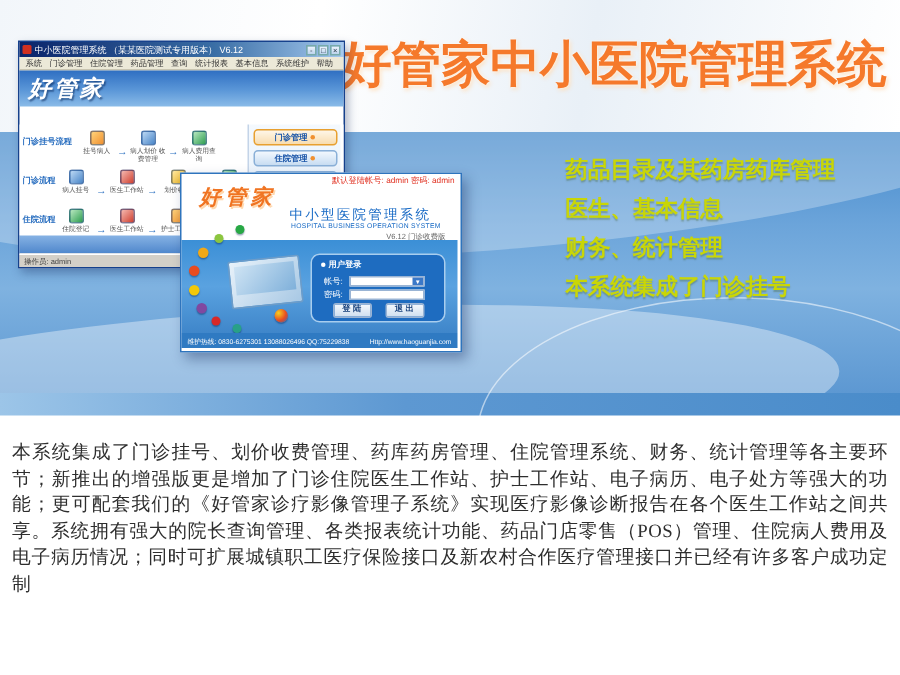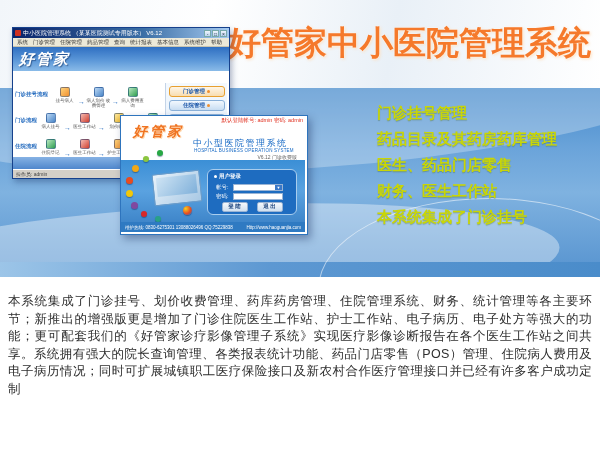--- a/index.html
+++ b/index.html
@@ -23,21 +23,21 @@
   
   #title-banner{position:absolute;left:228px;top:21px;width:360px;z-index:3;
     font-size:33px;font-weight:bold;letter-spacing:0px;color:#f5792b;white-space:nowrap;
     text-shadow:0 0 2px #ffffff,1px 1px 3px rgba(255,220,180,.9);}
   .feature-list{position:absolute;left:377px;top:104px;z-index:3;}
   .feature-item{height:26px;font-size:15px;font-weight:bold;color:#c9d606;white-space:nowrap;
     text-shadow:0 1px 1px rgba(60,90,30,.35);}
 
   
   #description{position:absolute;left:8px;top:293px;width:584px;z-index:3;
-    font-size:12.5px;line-height:17.5px;color:#2e2e2e;text-align:justify;letter-spacing:.3px;}
+    font-size:12.5px;line-height:17.5px;color:#2e2e2e;text-align:justify;letter-spacing:.3px;font-family:Liberation Serif, serif;}
 
   
   .w1{position:absolute;left:12px;top:27px;width:216px;height:150px;z-index:5;
       background:#fff;border:1px solid #16418c;box-shadow:2px 3px 6px rgba(20,40,90,.35);}
   .w1-titlebar{position:absolute;left:0;top:0;width:100%;height:10px;display:flex;align-items:center;
       background:linear-gradient(90deg,#0a246a,#3a6ea5 60%,#a6caf0);}
   .w1-appicon{width:6px;height:6px;margin:0 2px;background:#d03020;border-radius:1px;}
   .w1-title{font-size:6px;color:#fff;white-space:nowrap;overflow:hidden;flex:1;}
   .w1-ctrls{display:flex;gap:1px;margin-right:2px;}
   .w1-ctrls span{width:7px;height:7px;background:linear-gradient(#eef4fb,#bcd4ee);border:1px solid #7aa;
@@ -126,24 +126,23 @@
   <div class="bg-blue">
     <div class="wave1"></div>
     <div class="wave2"></div>
   </div>
   <div class="bg-band"></div>
   <div class="arc-circle"></div>
 
   <div id="title-banner">好管家中小医院管理系统</div>
 
   <div class="feature-list">
-    <div class="feature-item">门诊挂号管理</div>
     <div class="feature-item">药品目录及其药房药库管理</div>
-    <div class="feature-item">医生、药品门店零售</div>
-    <div class="feature-item">财务、医生工作站</div>
+    <div class="feature-item">医生、基本信息</div>
+    <div class="feature-item">财务、统计管理</div>
     <div class="feature-item">本系统集成了门诊挂号</div>
   </div>
 
   <div id="description">本系统集成了门诊挂号、划价收费管理、药库药房管理、住院管理系统、财务、统计管理等各主要环节；新推出的增强版更是增加了门诊住院医生工作站、护士工作站、电子病历、电子处方等强大的功能；更可配套我们的《好管家诊疗影像管理子系统》实现医疗影像诊断报告在各个医生工作站之间共享。系统拥有强大的院长查询管理、各类报表统计功能、药品门店零售（POS）管理、住院病人费用及电子病历情况；同时可扩展城镇职工医疗保险接口及新农村合作医疗管理接口并已经有许多客户成功定制</div>
 
   <div class="w1">
     <div class="w1-titlebar">
       <span class="w1-appicon"></span>
       <span class="w1-title">中小医院管理系统 （某某医院测试专用版本） V6.12</span>
       <span class="w1-ctrls">

